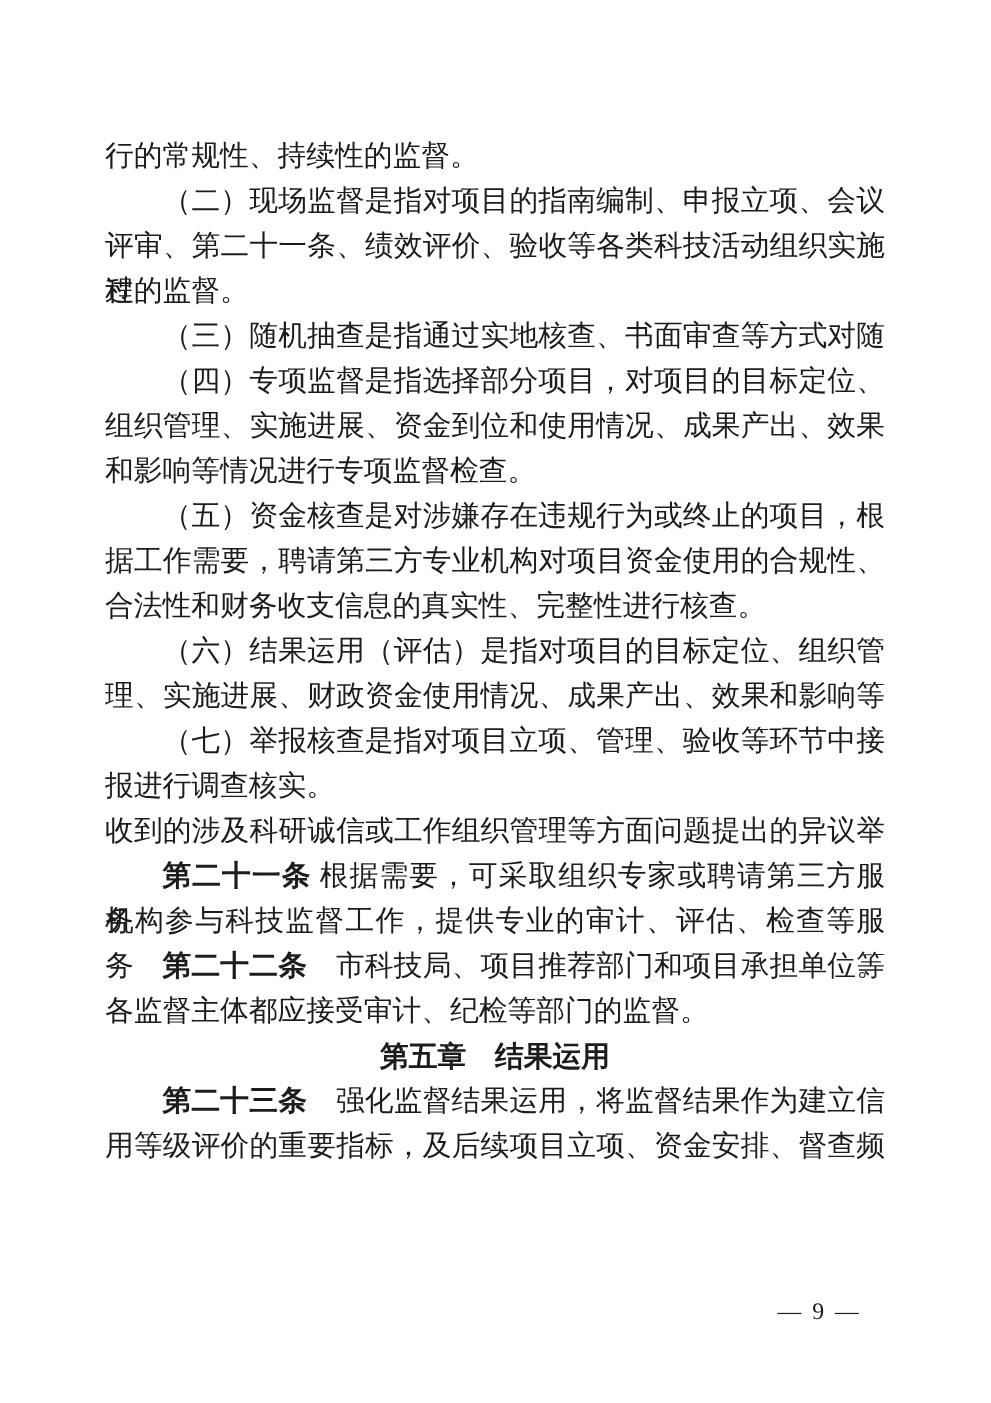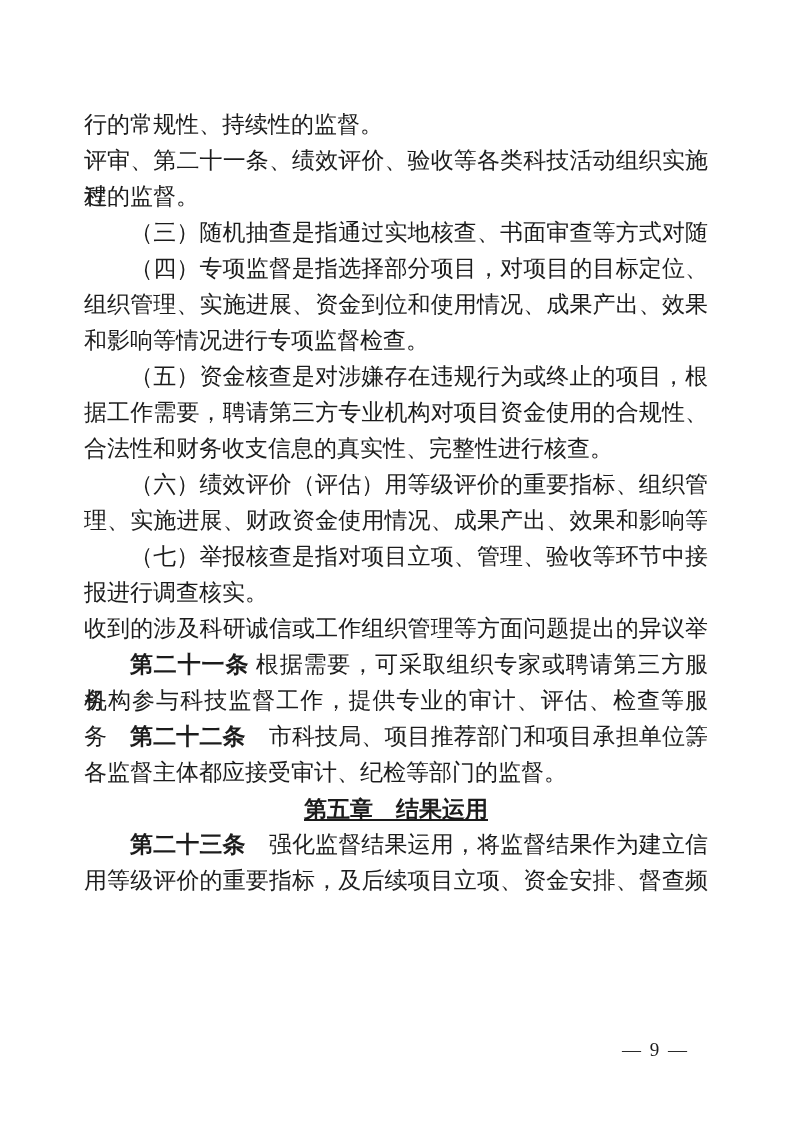--- a/index.html
+++ b/index.html
@@ -33,21 +33,20 @@
   .line.full {
     text-align: justify;
     text-align-last: justify;
   }
   .line.indent {
     text-indent: 46px;
   }
   .line.center {
     text-align: center;
     text-align-last: center;
-    text-decoration: underline;
   }
   .art-num {
     font-weight: 700;
     font-family: "Liberation Serif", "DejaVu Serif", serif;
   }
   .hei {
     font-weight: 700;
     font-family: "Liberation Sans", "DejaVu Sans", sans-serif;
   }
   .page-number {
@@ -63,34 +62,35 @@
 </style>
 </head>
 <body>
 
 <div class="page">
 
   <div class="textblock">
 
     <div class="line">行的常规性、持续性的监督。</div>
 
+    <div class="line indent full">（二）现场监督是指对项目的指南编制、申报立项、会议</div>
     <div class="line full">评审、第二十一条、绩效评价、验收等各类科技活动组织实施过</div>
     <div class="line">程的监督。</div>
 
     <div class="line indent full">（三）随机抽查是指通过实地核查、书面审查等方式对随</div>
 
     <div class="line indent full">（四）专项监督是指选择部分项目，对项目的目标定位、</div>
     <div class="line full">组织管理、实施进展、资金到位和使用情况、成果产出、效果</div>
     <div class="line">和影响等情况进行专项监督检查。</div>
 
     <div class="line indent full">（五）资金核查是对涉嫌存在违规行为或终止的项目，根</div>
     <div class="line full">据工作需要，聘请第三方专业机构对项目资金使用的合规性、</div>
     <div class="line">合法性和财务收支信息的真实性、完整性进行核查。</div>
 
-    <div class="line indent full">（六）绩效评价（评估）用等级评价的重要指标、组织管</div>
+    <div class="line indent full">（六）结果运用（评估）是指对项目的目标定位、组织管</div>
     <div class="line full">理、实施进展、财政资金使用情况、成果产出、效果和影响等</div>
 
     <div class="line indent full">（七）举报核查是指对项目立项、管理、验收等环节中接</div>
     <div class="line">报进行调查核实。</div>
     <div class="line full">收到的涉及科研诚信或工作组织管理等方面问题提出的异议举</div>
 
     <div class="line indent full">
       <span class="art-num">第二十一条</span><span> 根据需要，可采取组织专家或聘请第三方服务</span>
     </div>
     <div class="line full">机构参与科技监督工作，提供专业的审计、评估、检查等服务。</div>

